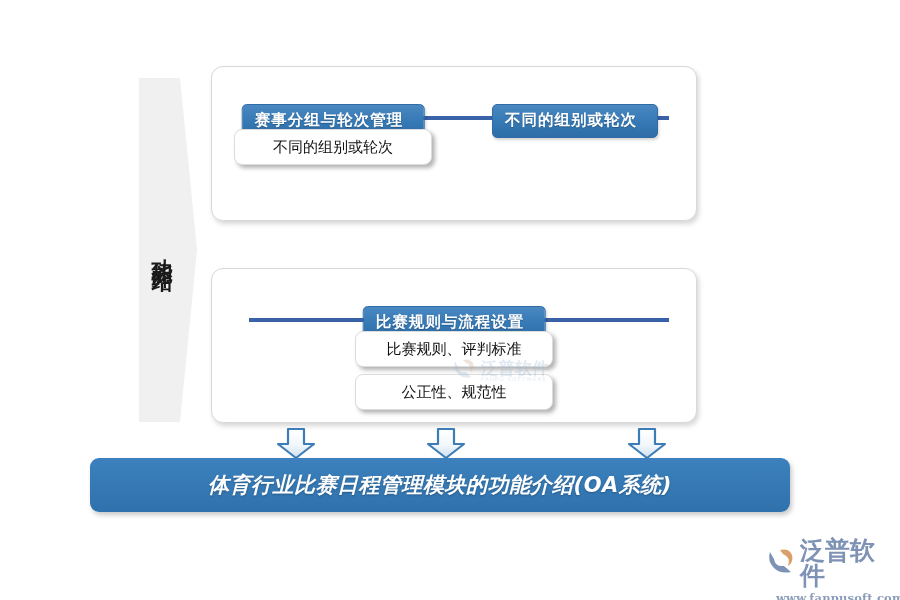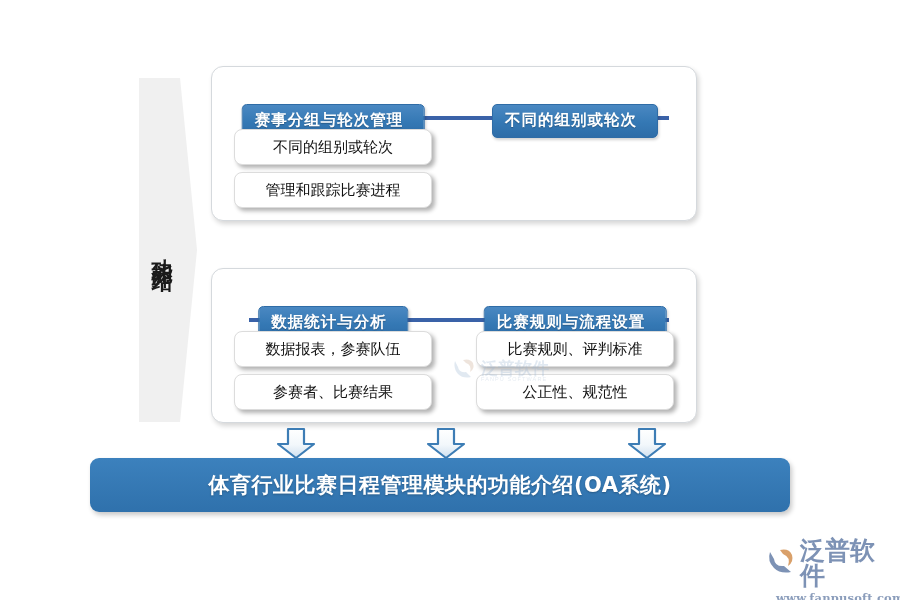--- a/index.html
+++ b/index.html
@@ -162,20 +162,21 @@
     align-items: center;
     justify-content: center;
   }
   #bottom-banner .banner-text {
     color: #ffffff;
     font-size: 21px;
     font-weight: 700;
     letter-spacing: 0.5px;
     font-family: "DejaVu Sans", "Liberation Sans", sans-serif;
     text-shadow: 0 1px 2px rgba(0,0,0,0.25);
+    font-style: italic;
   }
 
   
   #watermark-center {
     position: absolute;
     left: 452px;
     top: 357px;
     display: flex;
     align-items: center;
     gap: 5px;
@@ -242,36 +243,30 @@
     <div class="shape"></div>
     <div class="side-label">功能介绍</div>
   </div>
 
   <div class="group-panel" id="panel-top">
     <div class="title-rule"></div>
     <div class="panel-cols">
       <div class="panel-col">
         <div class="group-title">赛事分组与轮次管理</div>
         <div class="item-box i0">不同的组别或轮次</div>
-        <div class="item-box i1">管理和跟踪比赛进程</div>
       </div>
       <div class="panel-col">
         <div class="group-title">不同的组别或轮次</div>
       </div>
     </div>
   </div>
 
   <div class="group-panel" id="panel-bottom">
     <div class="title-rule"></div>
     <div class="panel-cols">
-      <div class="panel-col">
-        <div class="group-title">数据统计与分析</div>
-        <div class="item-box i0">数据报表，参赛队伍</div>
-        <div class="item-box i1">参赛者、比赛结果</div>
-      </div>
       <div class="panel-col">
         <div class="group-title">比赛规则与流程设置</div>
         <div class="item-box i0">比赛规则、评判标准</div>
         <div class="item-box i1">公正性、规范性</div>
       </div>
     </div>
   </div>
 
   <div id="watermark-center">
     <div class="wm-mark">

